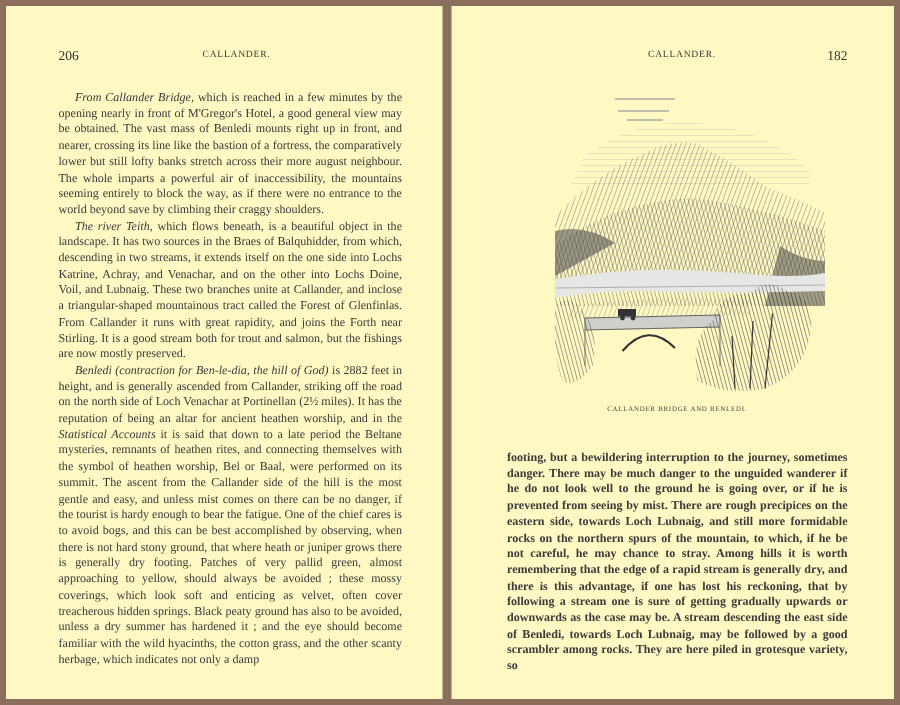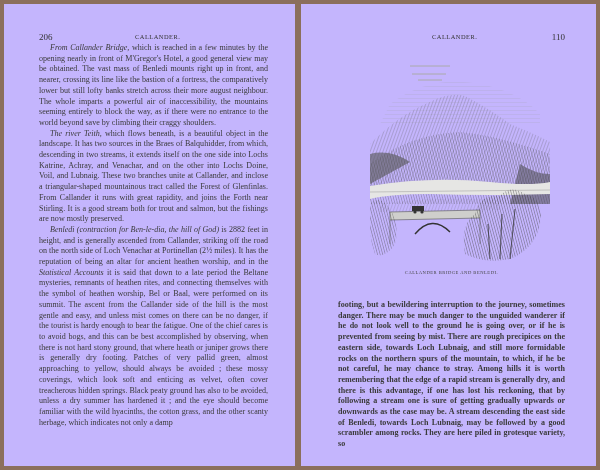--- a/index.html
+++ b/index.html
@@ -4,21 +4,21 @@
 <style>
   html, body { margin:0; padding:0; }
   body {
     width:600px; height:470px; overflow:hidden;
     background:#8b6f5c;
     position:relative;
     font-family:"Liberation Serif","DejaVu Serif",serif;
   }
   .page {
     position:absolute; top:4px; height:462px;
-    background:#c4b5fd;
+    background:#fef9c3;
     box-sizing:border-box;
     padding-left:27px;
   }
   .page.left { left:4px; width:291px; }
   .page.right { left:301px; width:295px; }
   .running-head {
     position:absolute; top:28px;
     font-size:8.2px; color:#333;
   }
   .running-head .num { position:absolute; top:0; font-size:9px; }
@@ -27,21 +27,21 @@
   .page.left .running-head .num { left:0; }
   .page.left .running-head .title { left:96px; }
   .page.right .running-head { left:38px; width:226px; }
   .page.right .running-head .title { left:93px; }
   .page.right .running-head .num { right:0; }
   .text {
     position:absolute;
     font-size:8.05px; line-height:10.7px; color:#3a3a3a;
     text-align:justify;
   }
-  .page.left .text { left:35px; top:39px; width:229px; }
+  .page.left .text { left:35px; top:56px; width:229px; }
   .page.right .text { left:37px; top:296px; width:227px;font-weight:bold; }
   .text p { margin:0; }
   .text p.indent { text-indent:11px; }
   .text p.cont { text-indent:0; }
   .text i { font-style:italic; }
   .engraving {
     position:absolute; left:69px; top:50px; width:180px; height:212px;
   }
   .caption {
     position:absolute; left:37px; top:266px; width:227px; text-align:center;
@@ -59,21 +59,21 @@
   <div class="text">
     <p class="indent"><i>From Callander Bridge,</i><span> which is reached in a few minutes by the opening nearly in front of M'Gregor's Hotel, a good general view may be obtained. The vast mass of Benledi mounts right up in front, and nearer, crossing its line like the bastion of a fortress, the comparatively lower but still lofty banks stretch across their more august neighbour. The whole imparts a powerful air of inaccessibility, the mountains seeming entirely to block the way, as if there were no entrance to the world beyond save by climbing their craggy shoulders.</span></p>
     <p class="indent"><i>The river Teith,</i><span> which flows beneath, is a beautiful object in the landscape. It has two sources in the Braes of Balquhidder, from which, descending in two streams, it extends itself on the one side into Lochs Katrine, Achray, and Venachar, and on the other into Lochs Doine, Voil, and Lubnaig. These two branches unite at Callander, and inclose a triangular-shaped mountainous tract called the Forest of Glenfinlas. From Callander it runs with great rapidity, and joins the Forth near Stirling. It is a good stream both for trout and salmon, but the fishings are now mostly preserved.</span></p>
     <p class="indent"><i>Benledi (contraction for Ben-le-dia, the hill of God)</i><span> is 2882 feet in height, and is generally ascended from Callander, striking off the road on the north side of Loch Venachar at Portinellan (2½ miles). It has the reputation of being an altar for ancient heathen worship, and in the </span><i>Statistical Accounts</i><span> it is said that down to a late period the Beltane mysteries, remnants of heathen rites, and connecting themselves with the symbol of heathen worship, Bel or Baal, were performed on its summit. The ascent from the Callander side of the hill is the most gentle and easy, and unless mist comes on there can be no danger, if the tourist is hardy enough to bear the fatigue. One of the chief cares is to avoid bogs, and this can be best accomplished by observing, when there is not hard stony ground, that where heath or juniper grows there is generally dry footing. Patches of very pallid green, almost approaching to yellow, should always be avoided ; these mossy coverings, which look soft and enticing as velvet, often cover treacherous hidden springs. Black peaty ground has also to be avoided, unless a dry summer has hardened it ; and the eye should become familiar with the wild hyacinths, the cotton grass, and the other scanty herbage, which indicates not only a damp</span></p>
   </div>
 </div>
 
 <div class="page right">
   <div class="running-head">
     <span class="title">CALLANDER.</span>
-    <span class="num">110</span>
+    <span class="num">182</span>
   </div>
 
   <svg class="engraving" viewBox="0 0 180 212" xmlns="http://www.w3.org/2000/svg">
     <defs>
       <pattern id="hatch" width="3" height="3" patternUnits="userSpaceOnUse" patternTransform="rotate(20)">
         <line x1="0" y1="0" x2="0" y2="3" stroke="#555" stroke-width="0.6"></line>
       </pattern>
       <pattern id="hatch2" width="2.5" height="2.5" patternUnits="userSpaceOnUse" patternTransform="rotate(-15)">
         <line x1="0" y1="0" x2="0" y2="2.5" stroke="#444" stroke-width="0.8"></line>
       </pattern>

